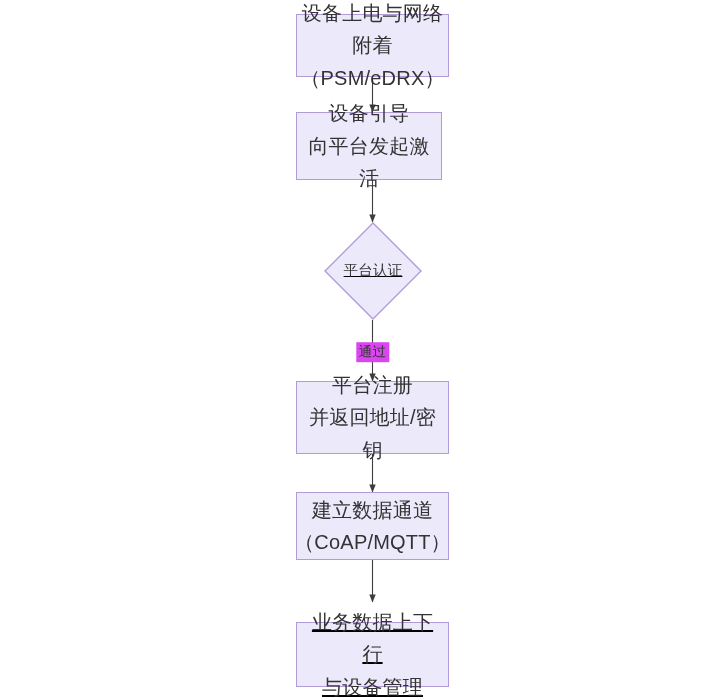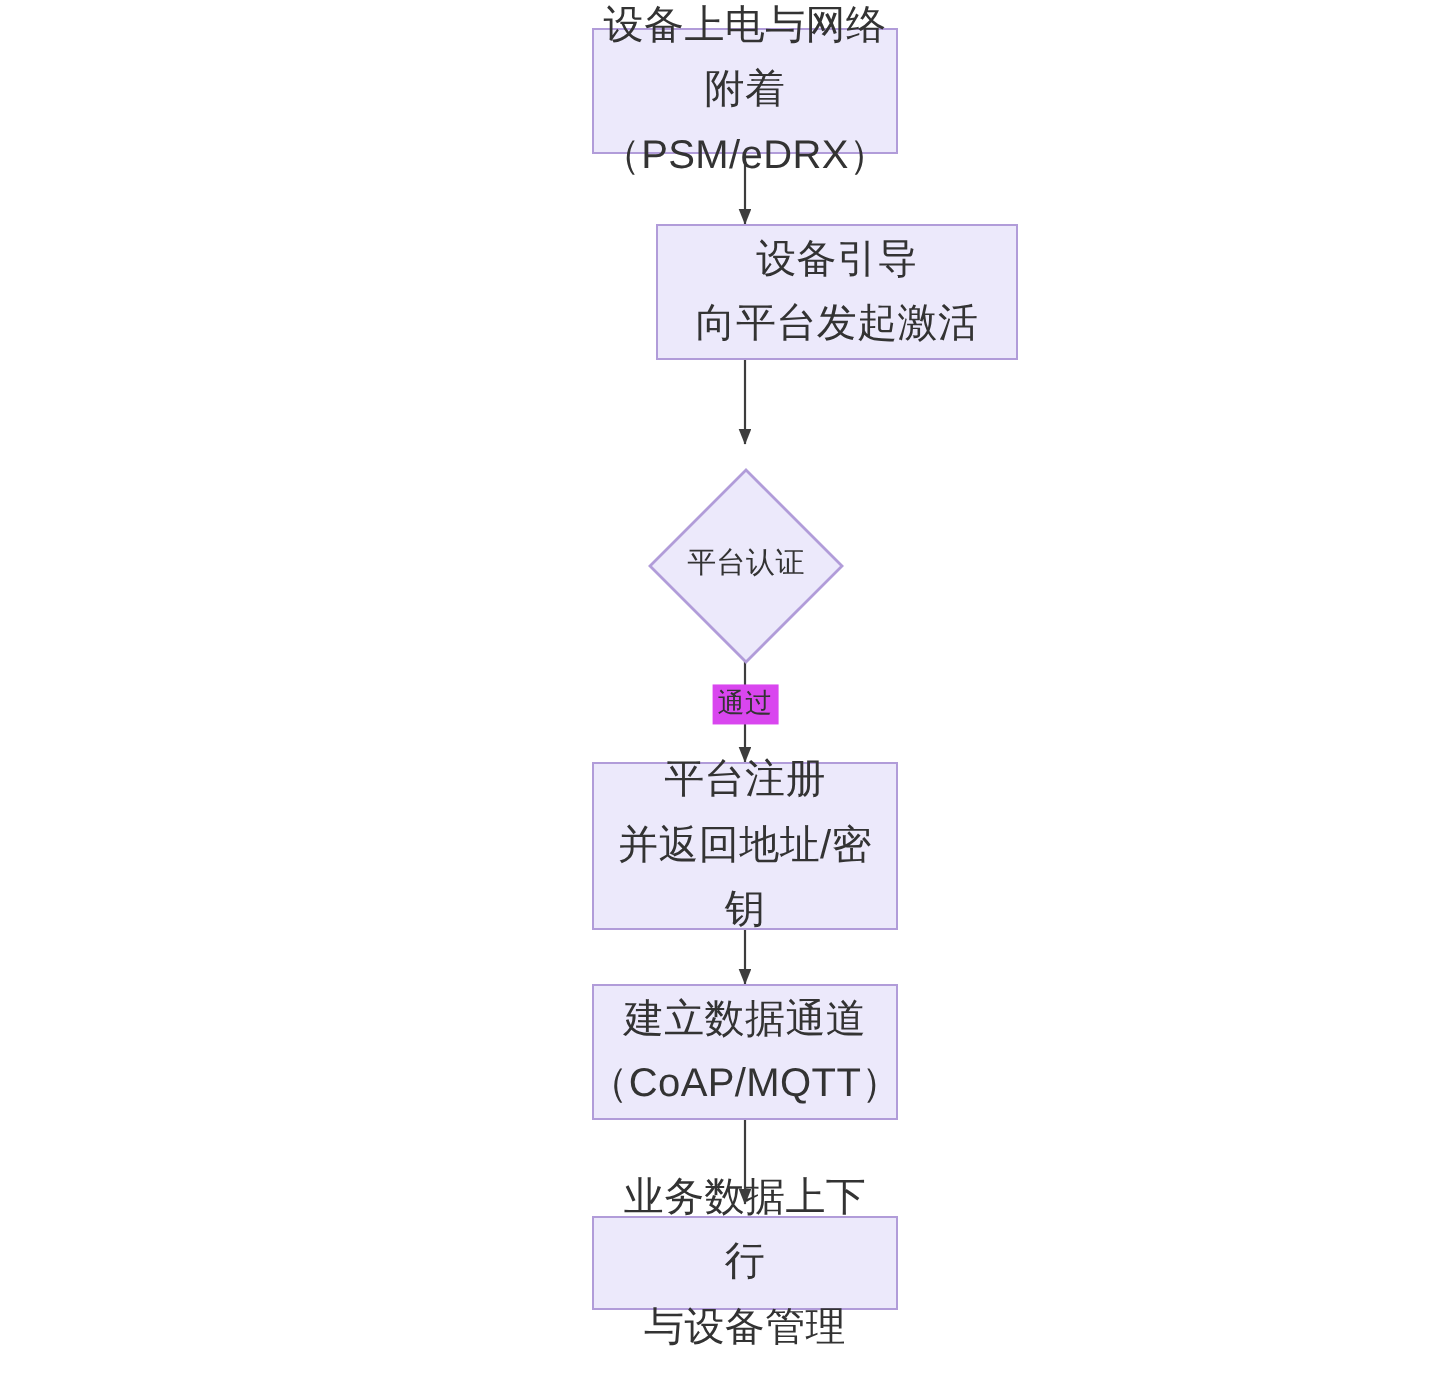--- a/index.html
+++ b/index.html
@@ -96,39 +96,39 @@
         <line x1="372.5" y1="454" x2="372.5" y2="492" stroke="#3d3d3d" stroke-width="1.1" marker-end="url(#arrowhead)"></line>
         <line x1="372.5" y1="560" x2="372.5" y2="602" stroke="#3d3d3d" stroke-width="1.1" marker-end="url(#arrowhead)"></line>
       </g>
   </svg>
 
   <div id="nodes-group">
       <div class="node node-process" style="left: 296px; top: 14px; width: 153px; height: 63px;">
         <div class="node-label">设备上电与网络附着
 （PSM/eDRX）</div>
       </div>
-      <div class="node node-process" style="left: 296px; top: 112px; width: 181px; height: 68px; margin-left: 32px;">
+      <div class="node node-process" style="left: 296px; top: 112px; width: 146px; height: 68px;">
         <div class="node-label">设备引导
 向平台发起激活</div>
       </div>
-      <div class="node node-decision" style="left: 324px; top: 234px; width: 98px; height: 98px;">
+      <div class="node node-decision" style="left: 324px; top: 222px; width: 98px; height: 98px; text-decoration: underline;">
         <svg class="diamond-shape" viewBox="0 0 98 98">
           <polygon points="49,1 97,49 49,97 1,49" fill="#ece9fb" stroke="#b19cd9" stroke-width="1.4"></polygon>
         </svg>
         <div class="diamond-label">平台认证</div>
       </div>
-      <div class="node node-process" style="left: 296px; top: 381px; width: 153px; height: 84px;">
+      <div class="node node-process" style="left: 296px; top: 381px; width: 153px; height: 73px;">
         <div class="node-label">平台注册
 并返回地址/密钥</div>
       </div>
       <div class="node node-process" style="left: 296px; top: 492px; width: 153px; height: 68px; align-items: center;">
         <div class="node-label">建立数据通道
 （CoAP/MQTT）</div>
       </div>
-      <div class="node node-process" style="left: 296px; top: 608px; width: 153px; height: 47px;">
+      <div class="node node-process" style="left: 296px; top: 622px; width: 153px; height: 65px; text-decoration: underline;">
         <div class="node-label">业务数据上下行
 与设备管理</div>
       </div>
     </div>
   <div id="edge-labels-group">
       <div class="edge-label" style="left: 372.5px; top: 352px;">通过</div>
     </div>
 
 </div>
 

